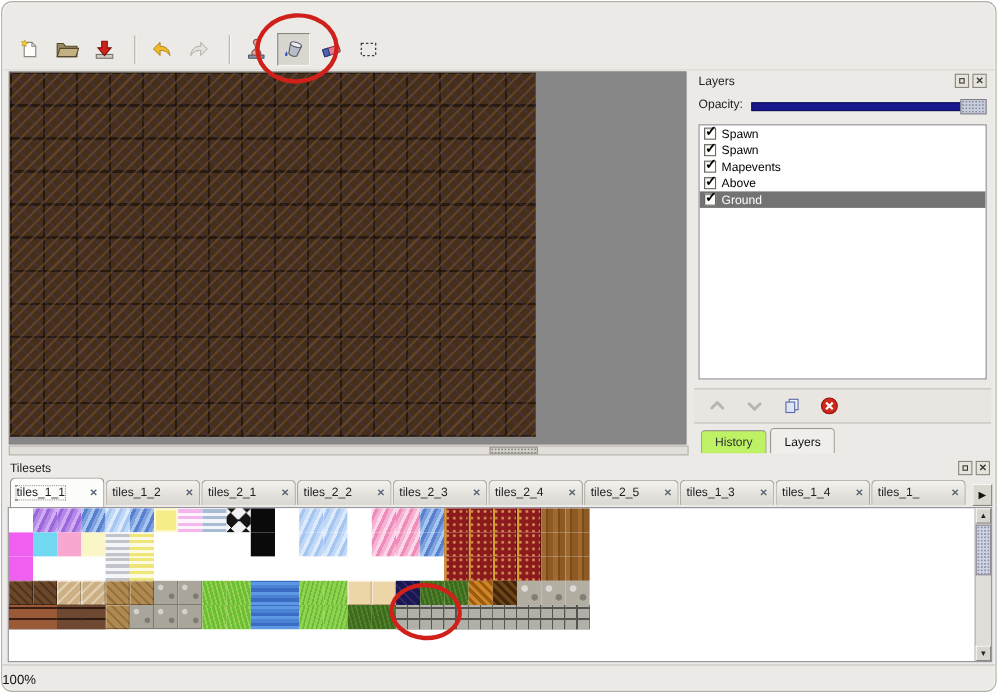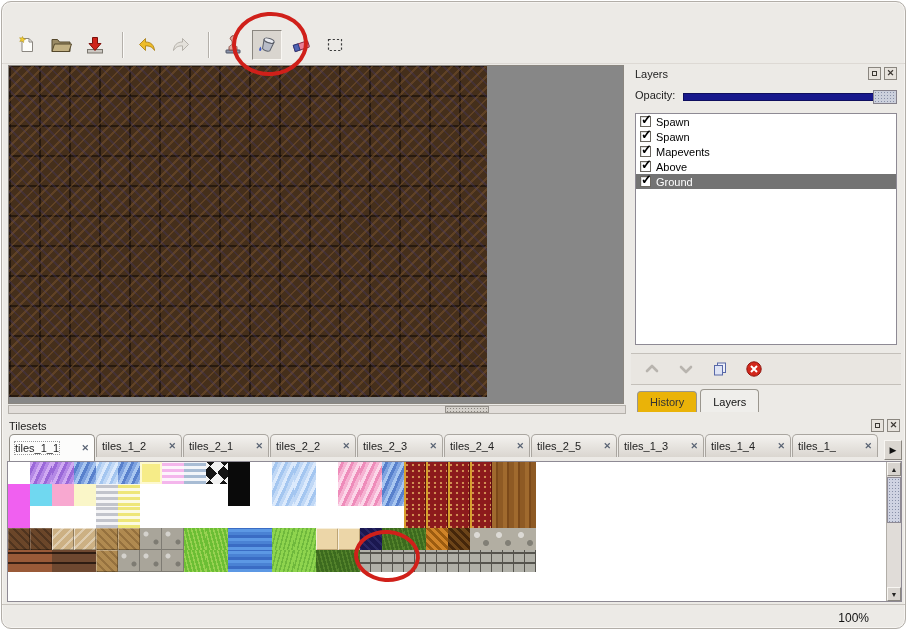--- a/index.html
+++ b/index.html
@@ -40,26 +40,26 @@
   .op-handle{position:absolute;right:0;top:1px;width:24px;height:14px;border:1px solid #84808a;
     background:#ccd0dc;background-image:radial-gradient(#8890a8 .8px,transparent 1px);background-size:3px 3px}
   .layer-list{position:absolute;left:4px;right:4px;top:48px;height:232px;background:#fff;border:1px solid #8e8a94;overflow:hidden;font-size:11px}
   .layer-row{height:15px;display:flex;align-items:center;padding-left:2px;color:#000}
   .layer-row.selected{background:#737373;color:#fff}
   .cb{width:11px;height:11px;background:#fff;border:1px solid #6a665f;margin:0 5px 0 2px;position:relative;flex:none;box-shadow:inset 1px 1px 0 rgba(0,0,0,.12)}
   .cb.checked::after{content:"\2713";position:absolute;left:0;top:-5px;font-size:13px;font-weight:bold;color:#000}
   .layer-btnbar{position:absolute;left:0;right:0;top:288px;height:32px;background:#e9e6e1;border-top:1px solid #c4c0ba;border-bottom:1px solid #c4c0ba;display:flex;align-items:center;padding-left:8px}
   .lb-btn{width:26px;height:24px;background:transparent;border:1px solid transparent;margin-right:8px;display:flex;align-items:center;justify-content:center;padding:0}
   .panel-tabs{position:absolute;left:6px;bottom:1px;display:flex;align-items:flex-end}
-  .ptab{padding:4px 12px;font-size:11px;background:#eab308;border:1px solid #9a968e;border-bottom:none;border-radius:4px 4px 0 0;margin-right:3px;color:#333}
+  .ptab{padding:4px 12px;font-size:11px;background:#bef264;border:1px solid #9a968e;border-bottom:none;border-radius:4px 4px 0 0;margin-right:3px;color:#333}
   .ptab.active{background:#efeeeb;padding-top:6px;color:#111}
   
   .tilesets-panel{position:absolute;left:3px;top:415px;width:899px;height:187px}
   .ts-tabs-row{position:absolute;left:2px;right:2px;top:17px;height:27px}
-  .ts-tabs{position:absolute;left:2px;right:22px;top:0;bottom:0;display:flex;align-items:flex-start;overflow:hidden}
+  .ts-tabs{position:absolute;left:2px;right:22px;top:0;bottom:0;display:flex;align-items:center;overflow:hidden}
   .ts-tab{flex:none;width:86px;height:23px;display:flex;align-items:center;justify-content:space-between;padding:0 5px;margin-right:1px;font-size:11px;color:#222;
     background:linear-gradient(#f4f2ef,#dad6d0);border:1px solid #aaa6a0;border-bottom:none;border-radius:5px 5px 0 0}
   .ts-tab.active{height:27px;background:#fcfcfb;border-color:#938f88}
   .ts-tab.active .ts-tab-label{outline:1px dotted #999}
   .ts-tab-label{white-space:nowrap;overflow:hidden}
   .ts-close{font-size:9px;font-weight:bold;color:#5a6474;margin-left:4px}
   .tab-arrow{position:absolute;right:0;top:6px;width:18px;height:20px;background:#dad6d0;border:1px solid;border-color:#f8f6f2 #8a8680 #8a8680 #f8f6f2;font-size:9px;color:#111;display:flex;align-items:center;justify-content:center;padding:0}
   .palette{position:absolute;left:2px;right:2px;top:44px;bottom:2px;background:#fff;border:1px solid #8e8a94;overflow:hidden}
   .tile-grid{position:absolute;left:0;top:0;display:grid;grid-template-columns:repeat(24,22px);grid-auto-rows:22px}
   .vscroll{position:absolute;right:0;top:0;bottom:0;width:15px;background:#e0dcd8;border-left:1px solid #b2aea8}
@@ -97,21 +97,21 @@
   .t-tan{background-color:#ecd6a8;box-shadow:inset 1px 1px 0 rgba(255,255,255,.6),inset -1px -1px 0 rgba(120,90,40,.4)}
   .t-nvy{background-color:#1a1750;background-image:repeating-linear-gradient(45deg,rgba(70,70,140,.35) 0 2px,transparent 2px 6px)}
   .t-dgr{background-color:#3c6a1e;background-image:repeating-linear-gradient(75deg,rgba(150,200,80,.25) 0 1.5px,transparent 1.5px 4px)}
   .t-owv{background:repeating-linear-gradient(45deg,#d08428 0 3px,#9c5c10 3px 6px)}
   .t-dwv{background:repeating-linear-gradient(45deg,#6c4418 0 3px,#44260a 3px 6px)}
   .t-sgr{background-color:#b2aea2;background-image:radial-gradient(circle at 7px 7px,rgba(255,255,255,.55) 2.5px,transparent 3.5px),radial-gradient(circle at 16px 15px,rgba(70,70,64,.45) 2.5px,transparent 3.5px)}
   .t-brk{background-color:#3a2014;background-image:repeating-linear-gradient(0deg,#9a5a38 0 8px,#3a2014 8px 10px)}
   .t-bdk{background-color:#2e1c12;background-image:repeating-linear-gradient(0deg,#6e4830 0 8px,#2e1c12 8px 10px)}
   .t-gbr{background-color:#55544e;background-image:repeating-linear-gradient(90deg,transparent 0 10px,#55544e 10px 11px),repeating-linear-gradient(0deg,#b0b0a8 0 8px,#55544e 8px 10px)}
   
-  .statusbar{position:absolute;left:0;right:0;top:602px;height:26px;border-top:1px solid #c8c4be;display:flex;align-items:center;justify-content:flex-end;padding-right:36px;font-size:12px;color:#111}
+  .statusbar{position:absolute;left:0;right:0;top:602px;height:26px;border-top:1px solid #c8c4be;display:flex;align-items:center;padding-right:36px;font-size:12px;color:#111}
   
   .anno{position:absolute;border:4px solid #d0201a;border-radius:50%;z-index:40;pointer-events:none}
   .anno-toolbar{left:230px;top:10px;width:76px;height:64px;transform:rotate(-4deg)}
   .anno-tile{left:352px;top:528px;width:66px;height:52px;transform:rotate(4deg)}
 </style>
 </head>
 <body>
 
 <div class="window">
 

